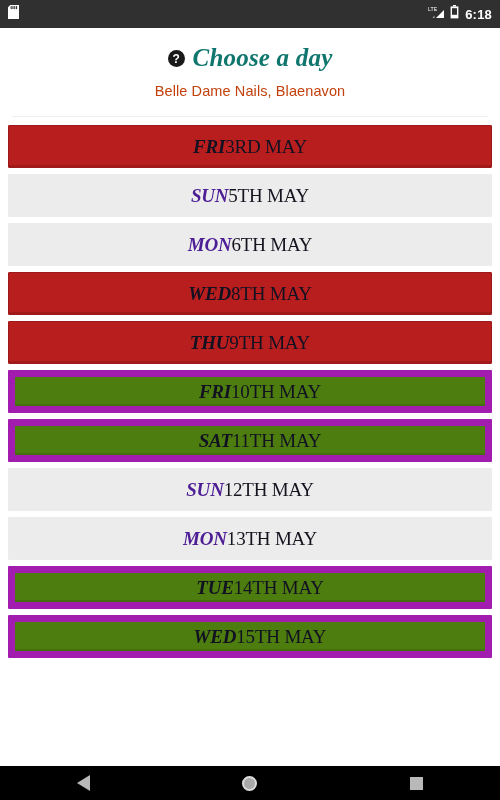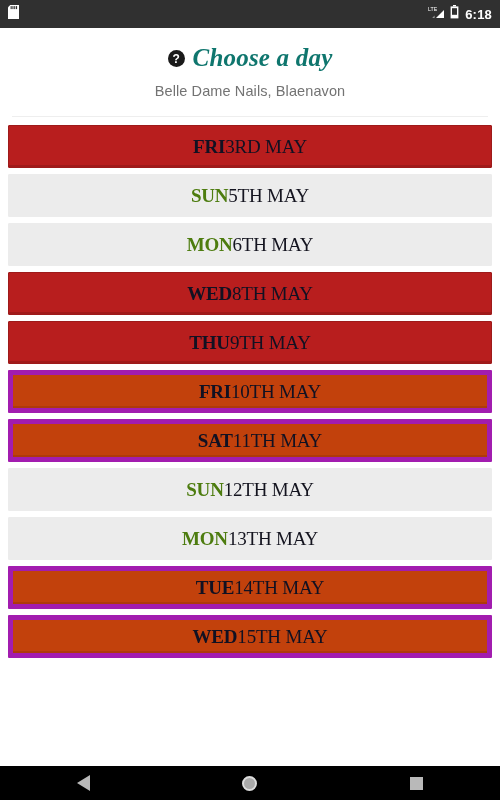--- a/index.html
+++ b/index.html
@@ -78,21 +78,21 @@
     font-weight: bold;
     font-size: 25px;
     color: #0f766e;
     line-height: 1.1;
     letter-spacing: 0.2px;
   }
   .subtitle {
     margin-top: 11px;
     font-family: "Liberation Sans", sans-serif;
     font-size: 14.5px;
-    color: #737373;
+    color: #c2410c;
     letter-spacing: 0.1px;
   }
   .divider {
     margin: 17px 12px 0 12px;
     height: 1px;
     background: #eeeeee;
   }
 
   
   .daylist {
@@ -108,42 +108,43 @@
     box-sizing: border-box;
     border-radius: 1px;
     user-select: none;
   }
   .day-row.red {
     background: #b81e1e;
     border: 1px solid #9e1a1a;
     box-shadow: inset 0 -2px 0 rgba(0,0,0,0.13);
   }
   .day-row.green {
-    background: #c2410c;
-    border: 5px solid #a21caf;
+    background: #4d7c0f;
+    border: 7px solid #a21caf;
     box-shadow: inset 0 -2px 0 rgba(0,0,0,0.10);
     padding-left: 20px;
   }
   .day-row.grey {
     background: #ececec;
     border: 1px solid #ececec;
   }
   .day-label {
     font-family: "Liberation Serif", serif;
     font-size: 19px;
     line-height: 1;
     white-space: nowrap;
     color: #111122;
   }
   .day-row.grey .day-label { color: #14141f; }
   .dow {
+    font-style: italic;
     font-weight: bold;
     letter-spacing: -0.2px;
   }
-  .day-row.grey .dow { color: #4d7c0f; }
+  .day-row.grey .dow { color: #4c1d95; }
   .dnum {
     font-weight: normal;
     letter-spacing: -0.2px;
   }
 
   
   .navbar {
     position: absolute;
     left: 0;
     bottom: 0;

